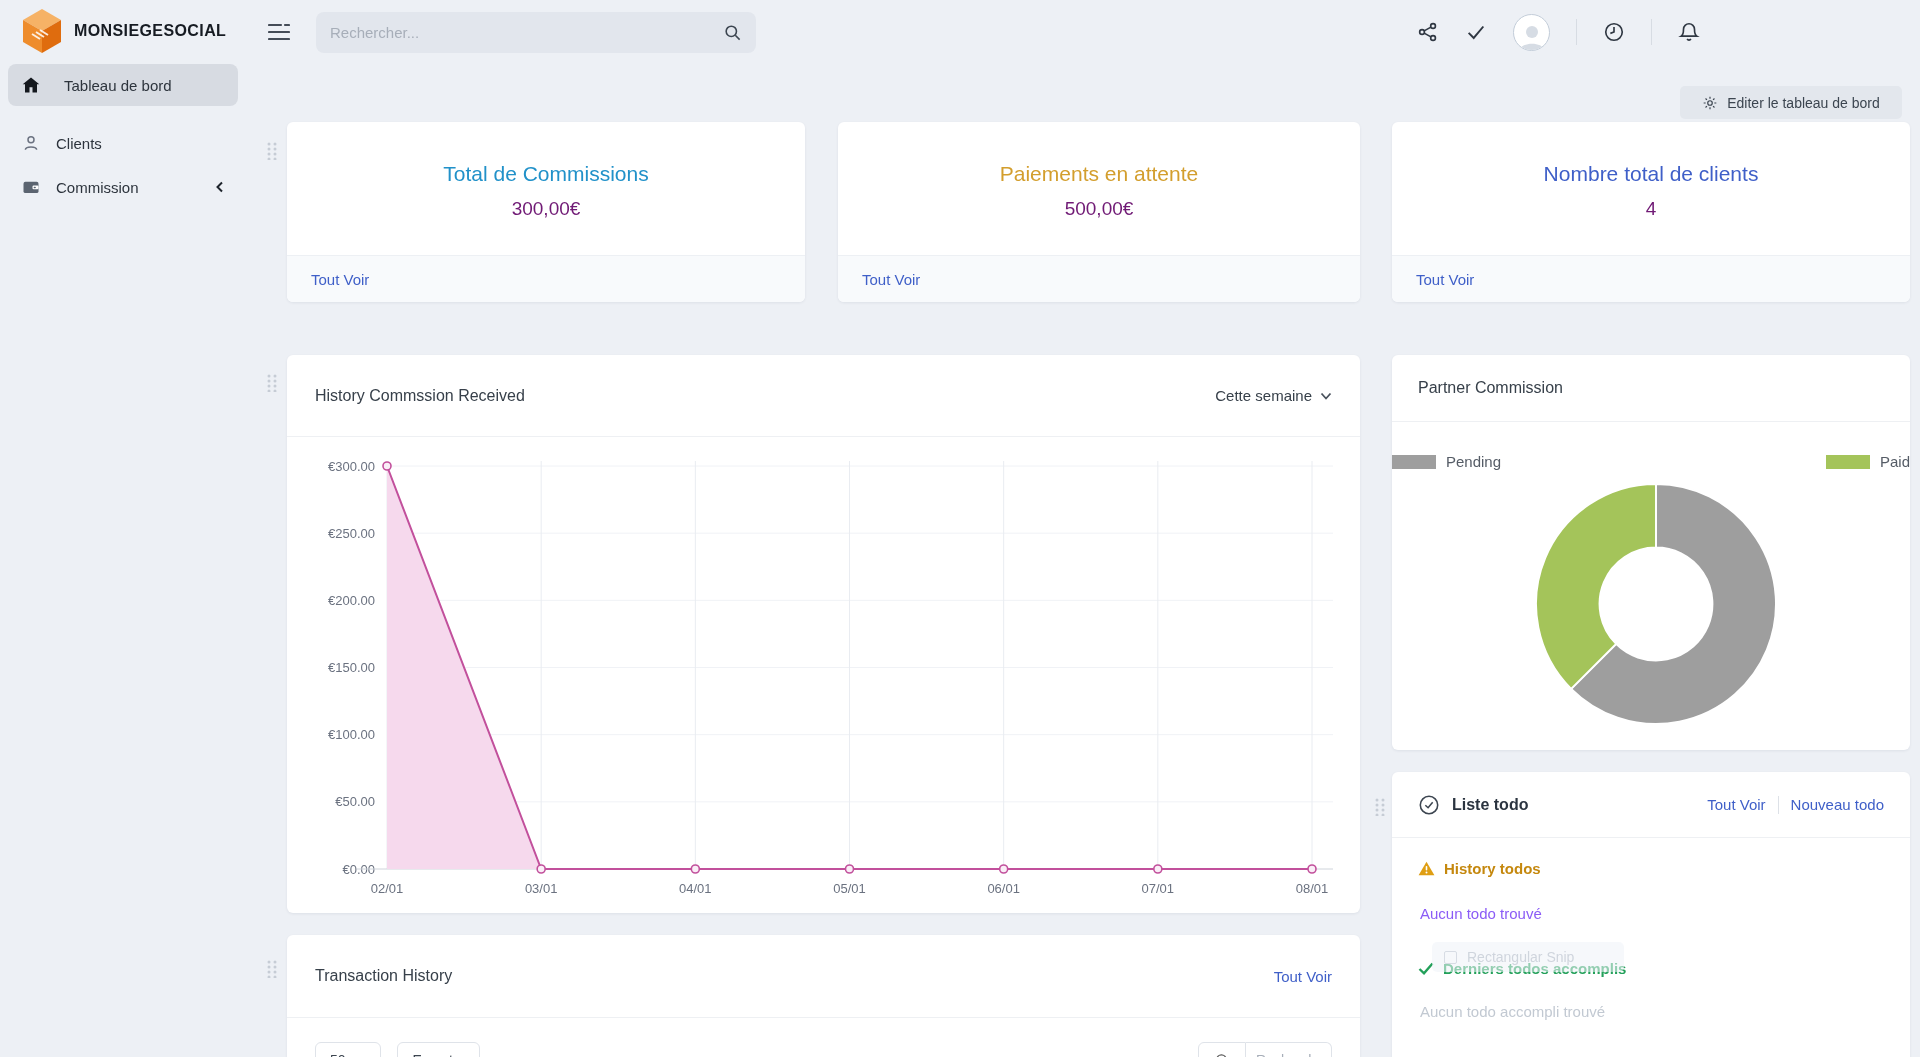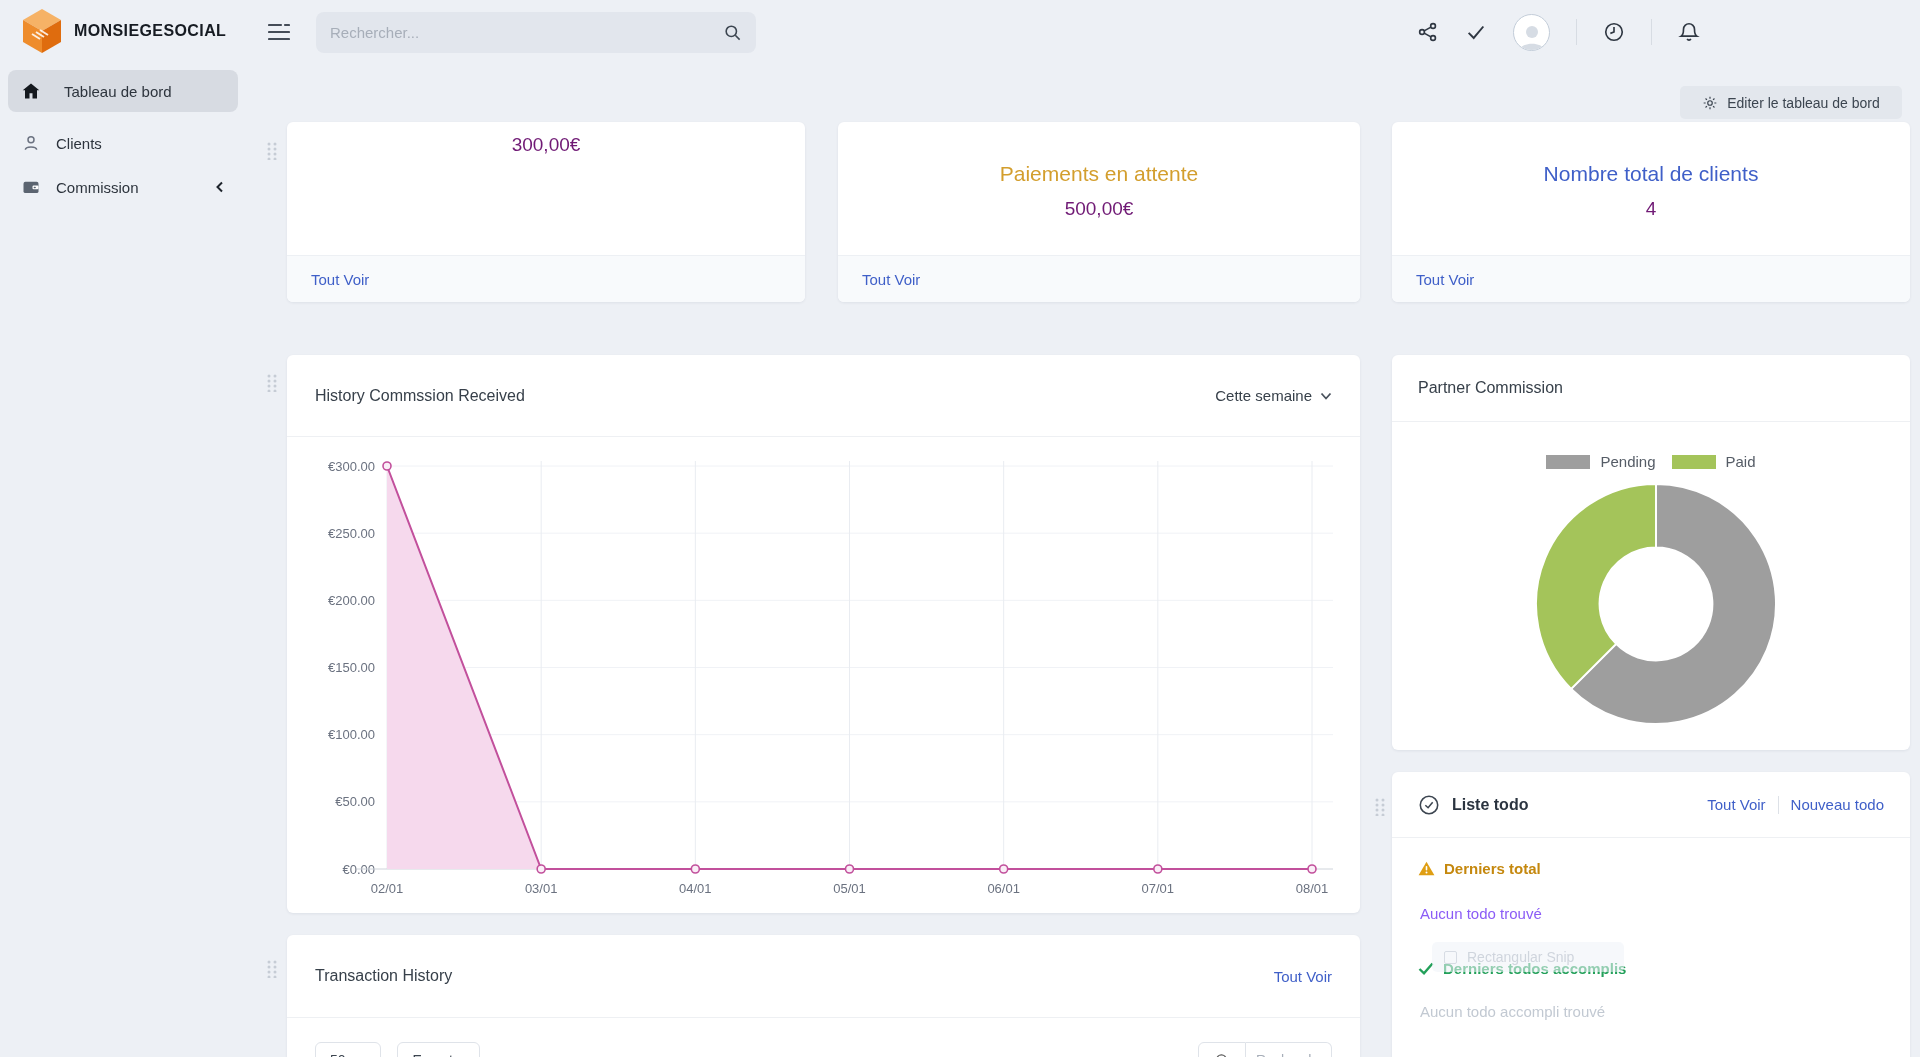--- a/index.html
+++ b/index.html
@@ -64,21 +64,21 @@
 
   .panel-header {
     height:82px; display:flex; align-items:center; padding:0 28px;
     border-bottom:1px solid #eef0f3;
   }
   .panel-title { font-size:16px; color:#37404a; font-weight:500; }
   .range-select { margin-left:auto; display:flex; align-items:center; gap:8px; font-size:15px; color:#37404a; cursor:pointer; }
   .chev { width:12px; height:12px; color:#4a525d; }
 
   
-  .donut-legend { position:absolute; left:0; right:0; top:98px; display:flex; justify-content:center; gap:16px; }
+  .donut-legend { position:absolute; left:0; right:0; top:98px; display:flex; justify-content:space-between; gap:16px; }
   .legend-item { display:flex; align-items:center; gap:10px; font-size:15px; color:#555c66; }
   .legend-swatch { width:44px; height:14px; }
 
   
   .todo-header { height:66px; display:flex; align-items:center; padding:0 26px; border-bottom:1px solid #eef0f3; gap:12px; }
   .todo-title { font-size:16px; font-weight:700; color:#2b3440; }
   .todo-links { margin-left:auto; display:flex; align-items:center; gap:12px; }
   .todo-links .vsep { width:1px; height:18px; background:#dde1e7; }
   .todo-section { display:flex; align-items:center; gap:9px; font-size:15px; font-weight:700; padding:0 26px; }
   .todo-section.warn { color:#c5880e; margin-top:22px; }
@@ -171,21 +171,21 @@
     </svg>
     <div class="tb-sep"></div>
     <svg class="tb-icon" viewBox="0 0 24 24" fill="none" stroke="currentColor" stroke-width="1.8">
       <path d="M18 9 a6 6 0 0 0 -12 0 c0 6 -2.5 7.5 -2.5 7.5 h17 s-2.5 -1.5 -2.5 -7.5"></path>
       <path d="M10 19.5 a2.2 2.2 0 0 0 4 0"></path>
     </svg>
   </div>
 </div>
 
 <nav class="sidebar">
-  <div class="nav-item active" style="top:6px;gap:24px;">
+  <div class="nav-item active" style="top:0;gap:24px;">
     <svg class="nav-icon" viewBox="0 0 24 24">
       <path d="M12 2 L23 11 H20 V22 H14 V15 H10 V22 H4 V11 H1 Z" fill="#14181e"></path>
     </svg>
     <span>Tableau de bord</span>
   </div>
   <div class="nav-item" style="top:58px;">
     <svg class="nav-icon" viewBox="0 0 24 24" fill="none" stroke="#6b7280" stroke-width="2">
       <circle cx="12" cy="7.5" r="4"></circle>
         <path d="M4.5 21 c0-5 15-5 15 0"></path>
     </svg>
@@ -219,20 +219,21 @@
       <circle cx="3" cy="7" r="1.5"></circle>
       <circle cx="9" cy="7" r="1.5"></circle>
       <circle cx="3" cy="12" r="1.5"></circle>
       <circle cx="9" cy="12" r="1.5"></circle>
       <circle cx="3" cy="17" r="1.5"></circle>
       <circle cx="9" cy="17" r="1.5"></circle>
     </g>
 </svg>
 
 <section class="panel" style="left:287px; top:122px; width:518px; height:180px;">
+  <div class="stat-title" id="stat-title-0" style="color: rgb(33, 145, 201);">Total de Commissions</div>
   <div class="stat-value">300,00€</div>
   <div class="stat-footer">
     <a class="link">Tout Voir</a>
   </div>
 </section>
 
 <section class="panel" style="left:838px; top:122px; width:522px; height:180px;">
   <div class="stat-title" id="stat-title-1" style="color: rgb(211, 158, 45);">Paiements en attente</div>
   <div class="stat-value">500,00€</div>
   <div class="stat-footer">
@@ -358,21 +359,21 @@
       <a class="link">Nouveau todo</a>
     </div>
   </div>
 
   <div class="todo-section warn">
     <svg width="17" height="15" viewBox="0 0 17 15">
       <path d="M8.5 0.8 L16.4 14.2 H0.6 Z" fill="#df9e13"></path>
       <rect x="7.7" y="5" width="1.6" height="4.6" rx="0.8" fill="#fff"></rect>
       <circle cx="8.5" cy="11.6" r="1" fill="#fff"></circle>
     </svg>
-    <span>Derniers total</span>
+    <span>History todos</span>
   </div>
   <div class="todo-empty">Aucun todo trouvé</div>
 
   <div class="ghost-tip">
     <span class="sq"></span>
     <span>Rectangular Snip</span>
   </div>
 
   <div class="todo-section done">
     <svg width="16" height="13" viewBox="0 0 16 13" fill="none" stroke="#23a05a" stroke-width="2.4">

